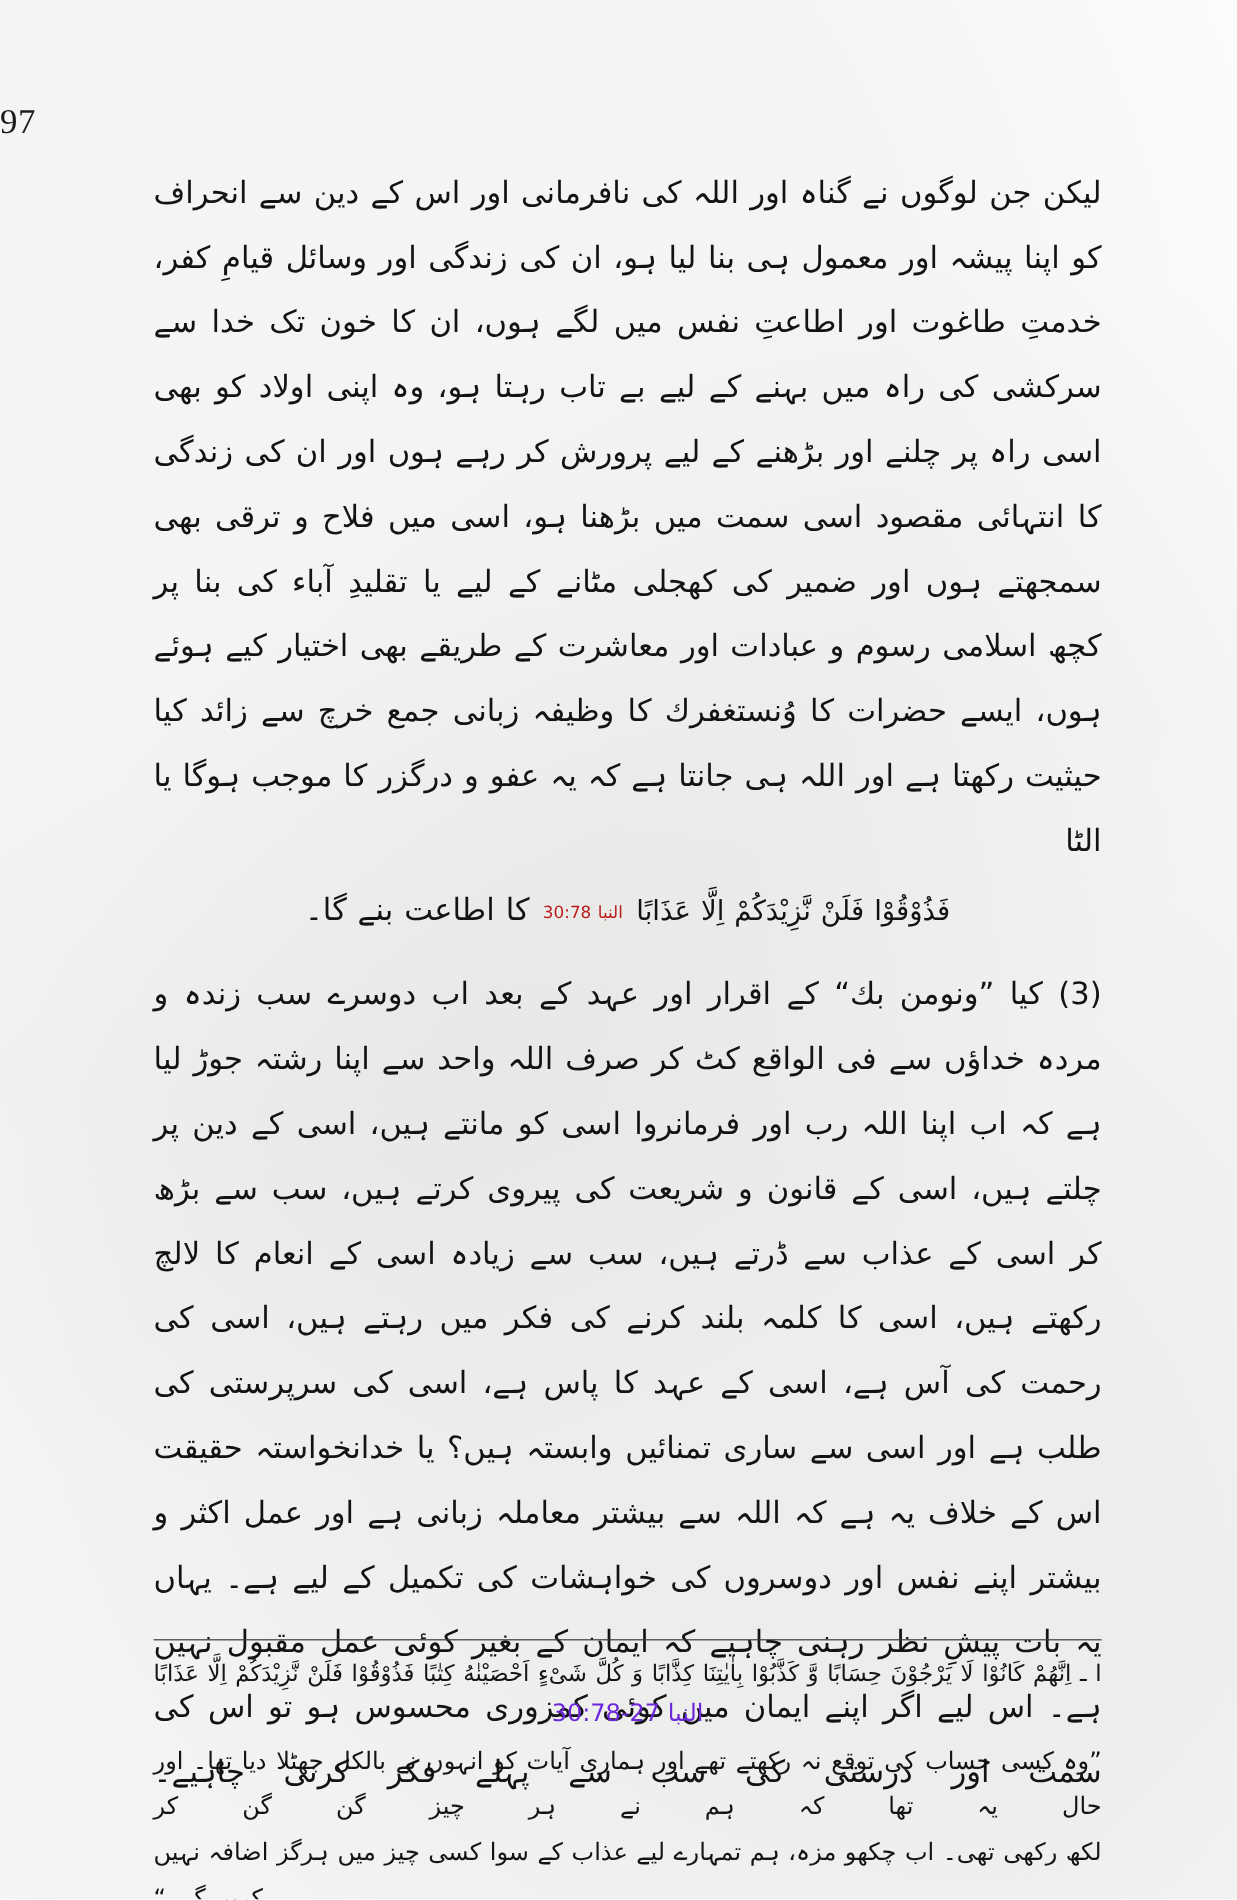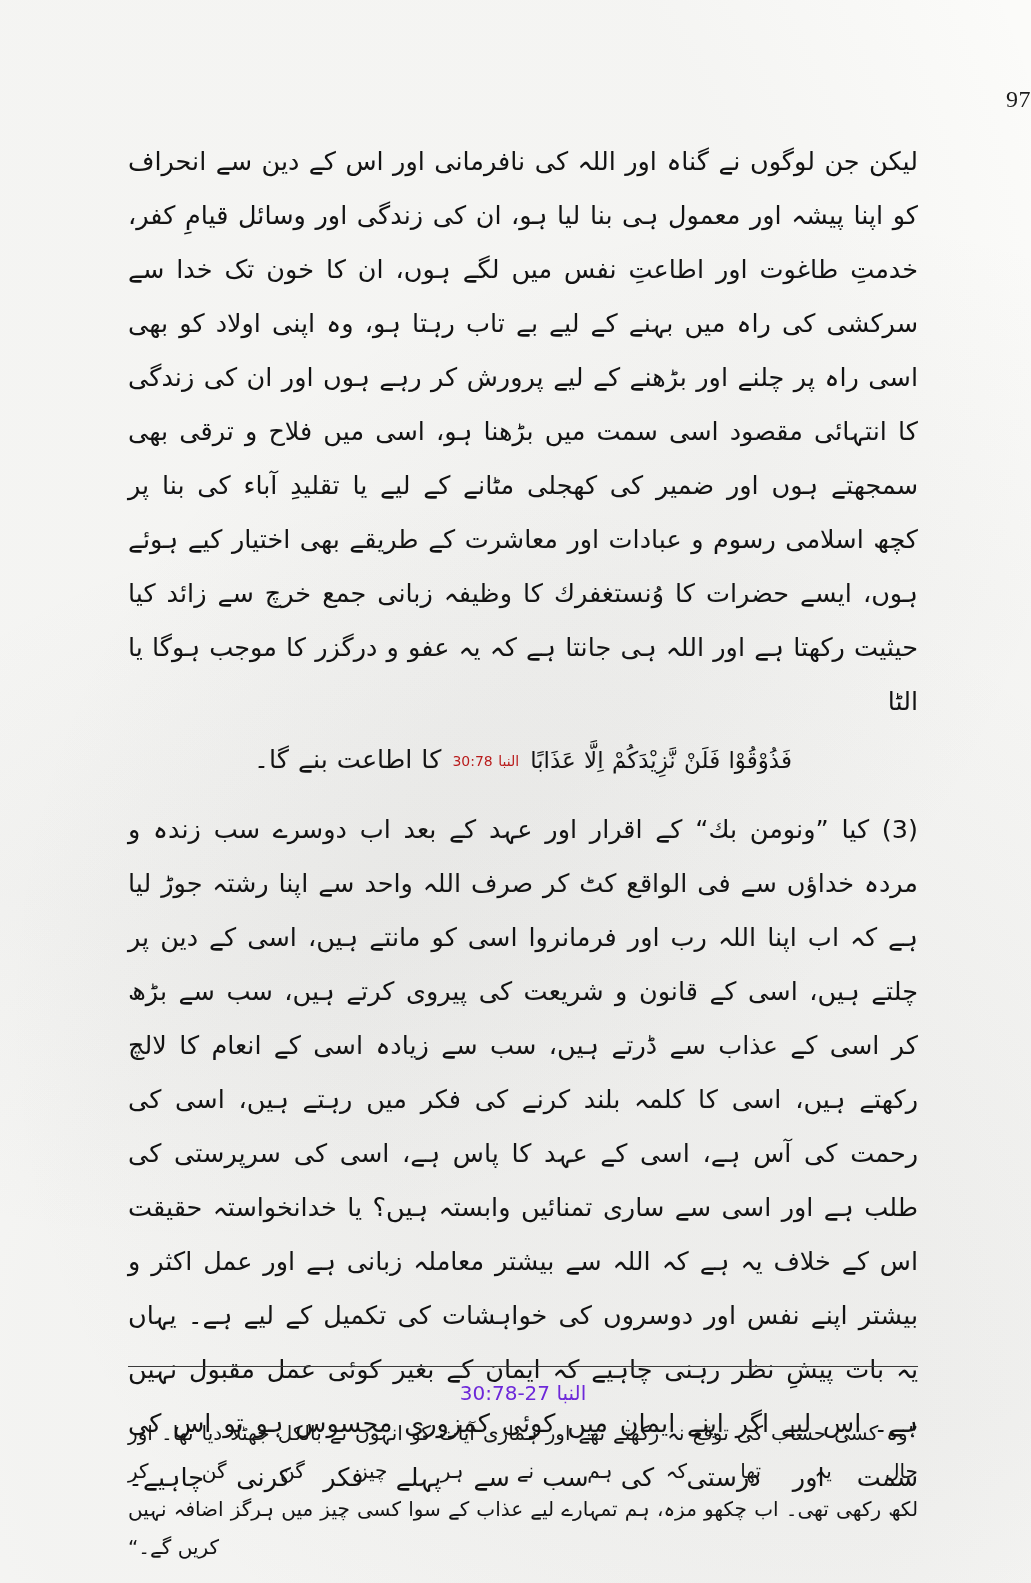--- a/index.html
+++ b/index.html
@@ -26,22 +26,22 @@
       radial-gradient(circle at 18% 22%, rgba(120,120,120,0.05) 0 38%, rgba(255,255,255,0) 60%),
       radial-gradient(circle at 78% 64%, rgba(120,120,120,0.05) 0 34%, rgba(255,255,255,0) 62%),
       radial-gradient(circle at 45% 88%, rgba(120,120,120,0.06) 0 30%, rgba(255,255,255,0) 60%);
     pointer-events: none;
   }
   .page-number {
     position: absolute;
     top: 86px;
     left: 0;
     width: 100%;
-    text-align: right;
-    font-size: 24px;
+    text-align: left;
+    font-size: 29px;
     font-family: "Liberation Serif", serif;
     color: #1b1b1b;
     letter-spacing: 0.5px;
   }
   .body-block {
     position: absolute;
     top: 134px;
     left: 128px;
     width: 790px;
     direction: rtl;
@@ -140,18 +140,22 @@
     </p>
 
     <p class="para p2">(3) کیا ”ونومن بك“ کے اقرار اور عہد کے بعد اب دوسرے سب زندہ و مردہ خداؤں سے فی الواقع کٹ کر صرف اللہ واحد سے اپنا رشتہ جوڑ لیا ہے کہ اب اپنا اللہ رب اور فرمانروا اسی کو مانتے ہیں، اسی کے دین پر چلتے ہیں، اسی کے قانون و شریعت کی پیروی کرتے ہیں، سب سے بڑھ کر اسی کے عذاب سے ڈرتے ہیں، سب سے زیادہ اسی کے انعام کا لالچ رکھتے ہیں، اسی کا کلمہ بلند کرنے کی فکر میں رہتے ہیں، اسی کی رحمت کی آس ہے، اسی کے عہد کا پاس ہے، اسی کی سرپرستی کی طلب ہے اور اسی سے ساری تمنائیں وابستہ ہیں؟ یا خدانخواستہ حقیقت اس کے خلاف یہ ہے کہ اللہ سے بیشتر معاملہ زبانی ہے اور عمل اکثر و بیشتر اپنے نفس اور دوسروں کی خواہشات کی تکمیل کے لیے ہے۔ یہاں یہ بات پیشِ نظر رہنی چاہیے کہ ایمان کے بغیر کوئی عمل مقبول نہیں ہے۔ اس لیے اگر اپنے ایمان میں کوئی کمزوری محسوس ہو تو اس کی سمت اور درستی کی سب سے پہلے فکر کرنی چاہیے۔</p>
 
 
   </div>
 
   <div class="footnote-rule"></div>
 
   <div class="footnotes">
+    <p class="fn-arabic">
+      <span>ا ـ</span>
+      <span>اِنَّهُمْ کَانُوْا لَا یَرْجُوْنَ حِسَابًا وَّ کَذَّبُوْا بِاٰیٰتِنَا کِذَّابًا وَ کُلَّ شَیْءٍ اَحْصَیْنٰهُ کِتٰبًا فَذُوْقُوْا فَلَنْ نَّزِیْدَکُمْ اِلَّا عَذَابًا</span>
+    </p>
     <p class="fn-ref-line">النبا 27-30:78</p>
     <p class="fn-trans">”وہ کسی حساب کی توقع نہ رکھتے تھے اور ہماری آیات کو انہوں نے بالکل جھٹلا دیا تھا۔ اور حال یہ تھا کہ ہم نے ہر چیز گن گن کر</p>
     <p class="fn-trans last">لکھ رکھی تھی۔ اب چکھو مزہ، ہم تمہارے لیے عذاب کے سوا کسی چیز میں ہرگز اضافہ نہیں کریں گے۔“</p>
   </div>
 
 </div>
 
 </body></html>

